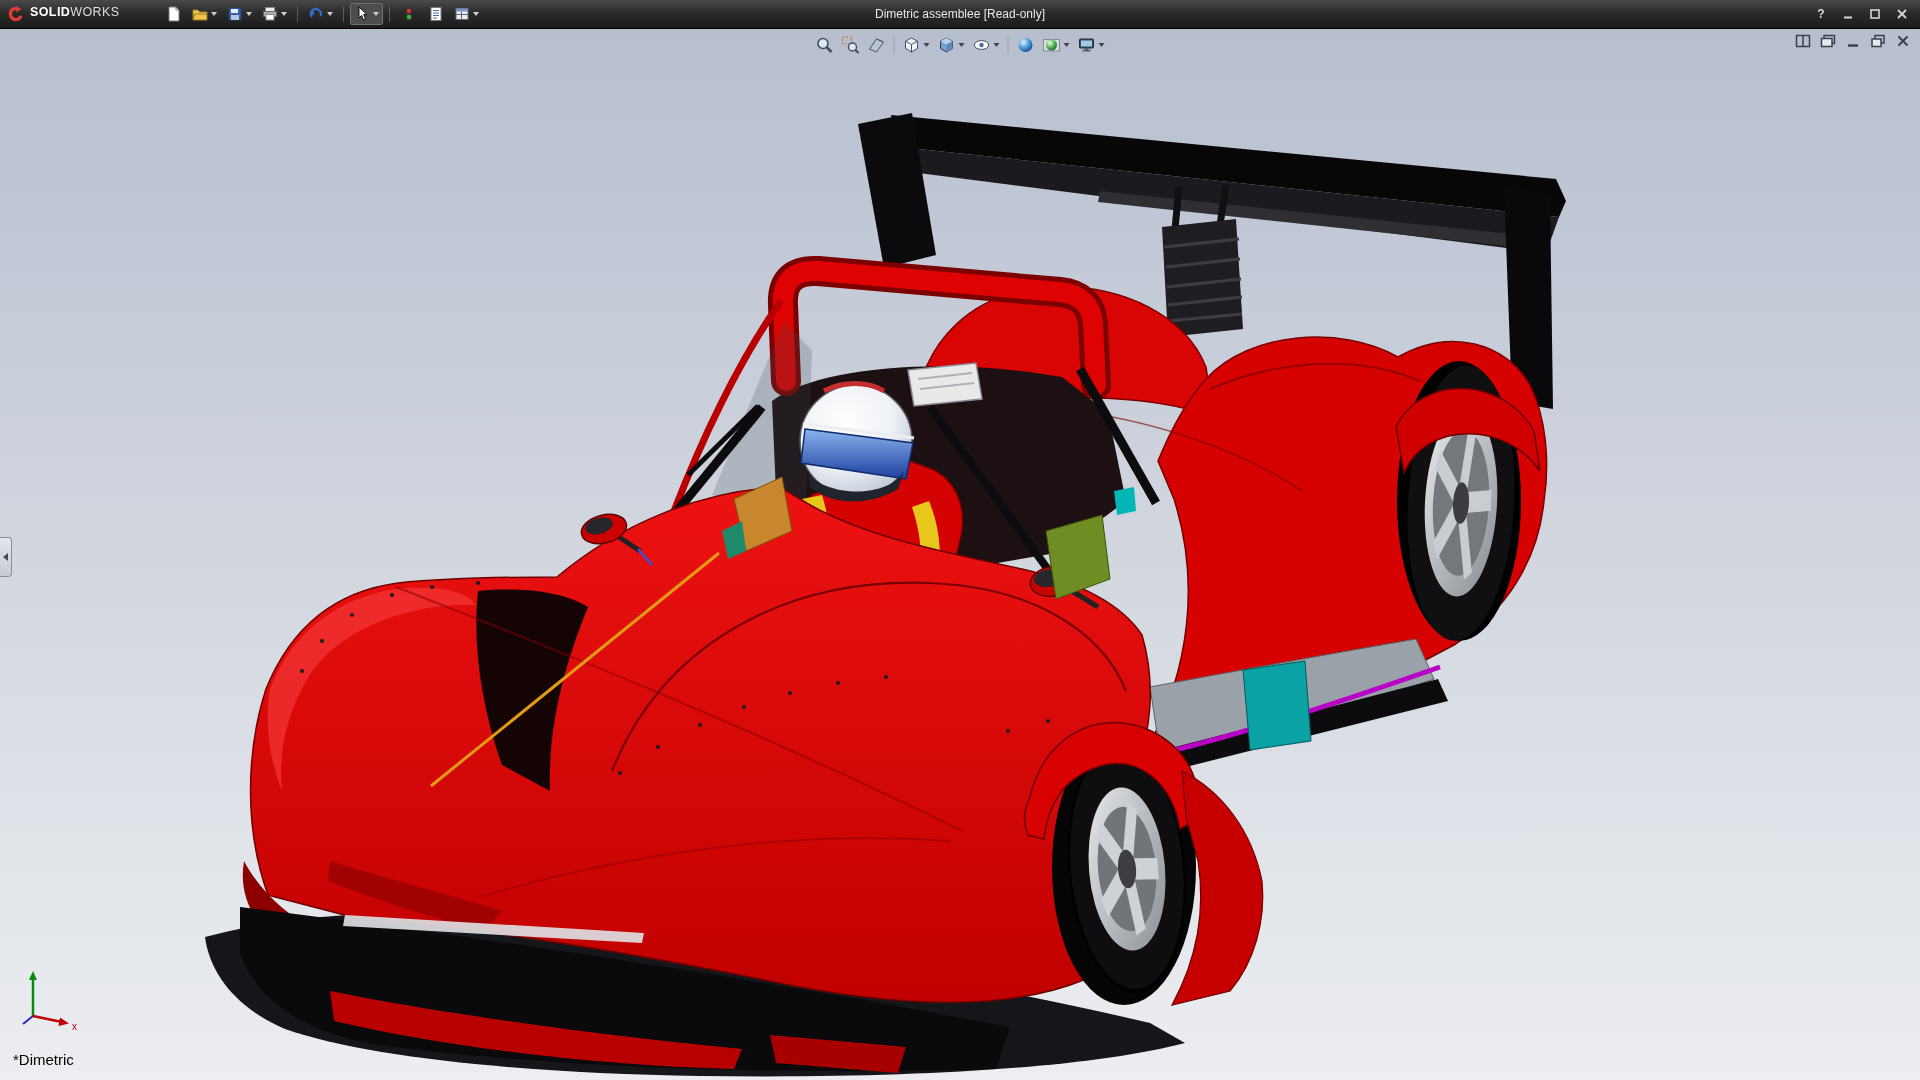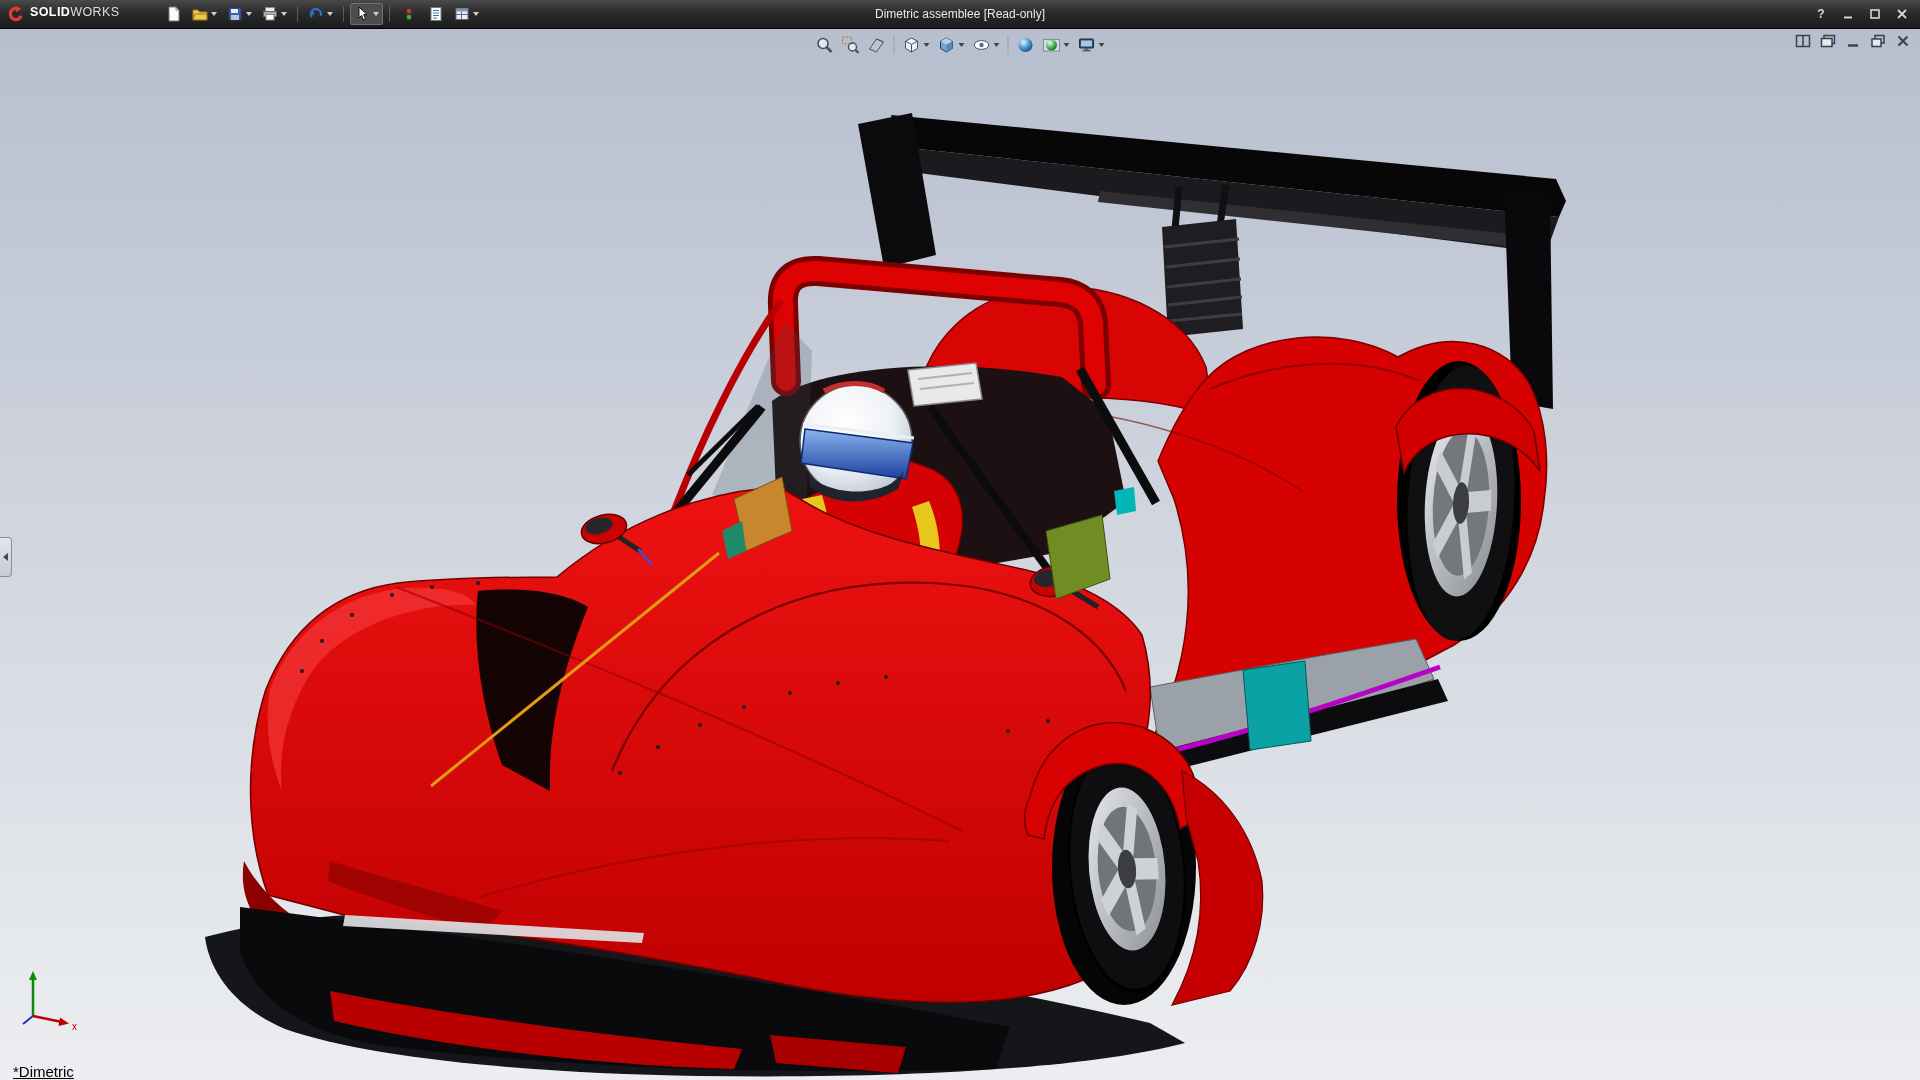--- a/index.html
+++ b/index.html
@@ -48,21 +48,21 @@
   .panel-tab{
     position:absolute; left:0; top:508px; width:12px; height:40px;
     background:linear-gradient(180deg,#e3e6eb,#c6cbd3);
     border:1px solid #8a8f98; border-left:none; border-radius:0 4px 4px 0;
     display:flex; align-items:center; justify-content:center;
   }
   .panel-tab .arr{ width:0; height:0; border-top:4px solid transparent; border-bottom:4px solid transparent; border-right:5px solid #444a52; }
 
   
   .triad{ position:absolute; left:18px; bottom:48px; width:66px; height:66px; }
-  .view-label{ position:absolute; left:13px; bottom:0; font-size:15px; color:#000;text-decoration:underline; }
+  .view-label{ position:absolute; left:13px; bottom:12px; font-size:15px; color:#000; }
 </style>
 </head>
 <body>
 
 <header class="titlebar">
   <div class="brand">
     <svg width="18" height="18" viewBox="0 0 20 20">
       <path d="M10 2 C5 2 2 6 2 10 C2 15 6 18 10 18 C14 18 17 15 17 12 L13 12 C13 13.5 11.5 14.5 10 14.5 C7.5 14.5 5.5 12.5 5.5 10 C5.5 7.5 7.5 5.5 10 5.5 L10 8 L16 4.5 L10 1 Z" fill="#e03c31"></path>
     </svg>
     <span class="brand-text"><span class="solid">SOLID</span><span class="works">WORKS</span></span>

